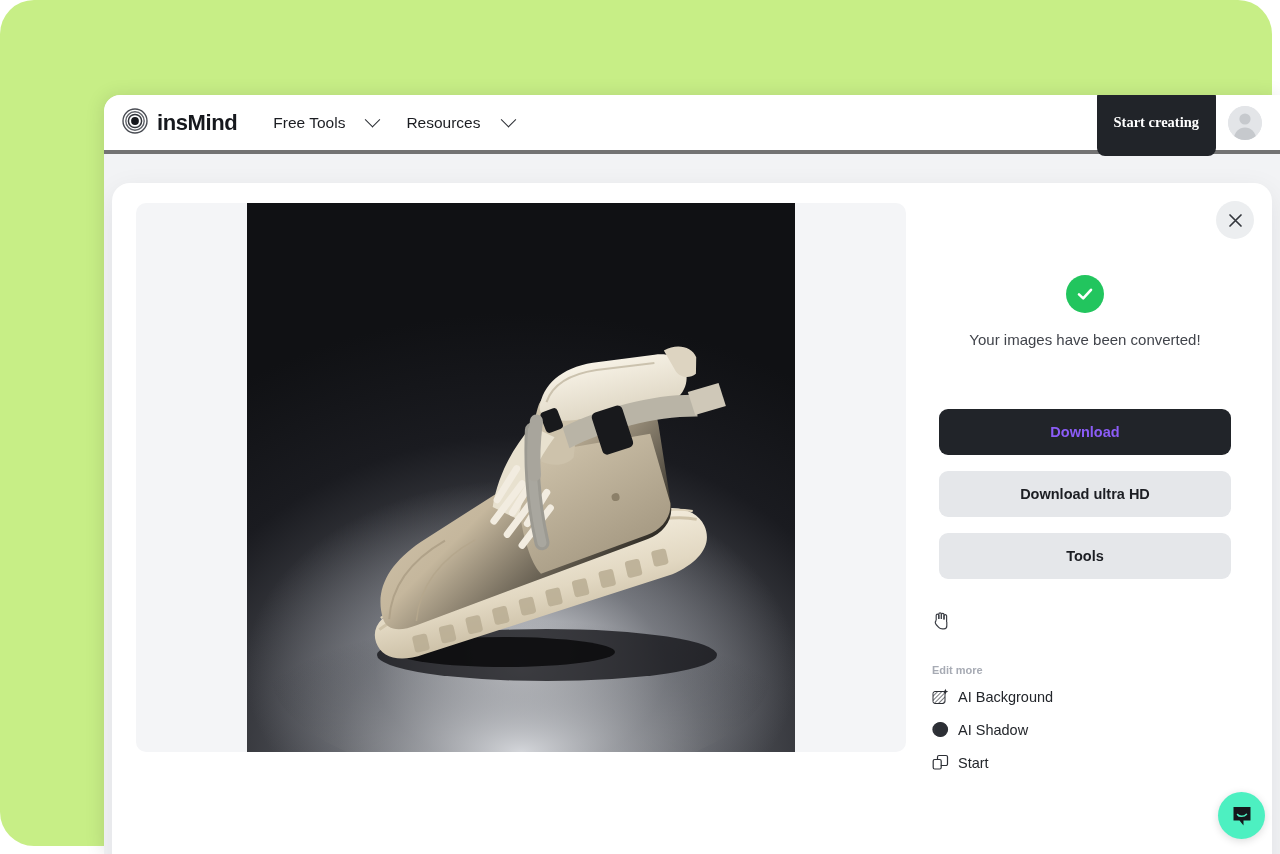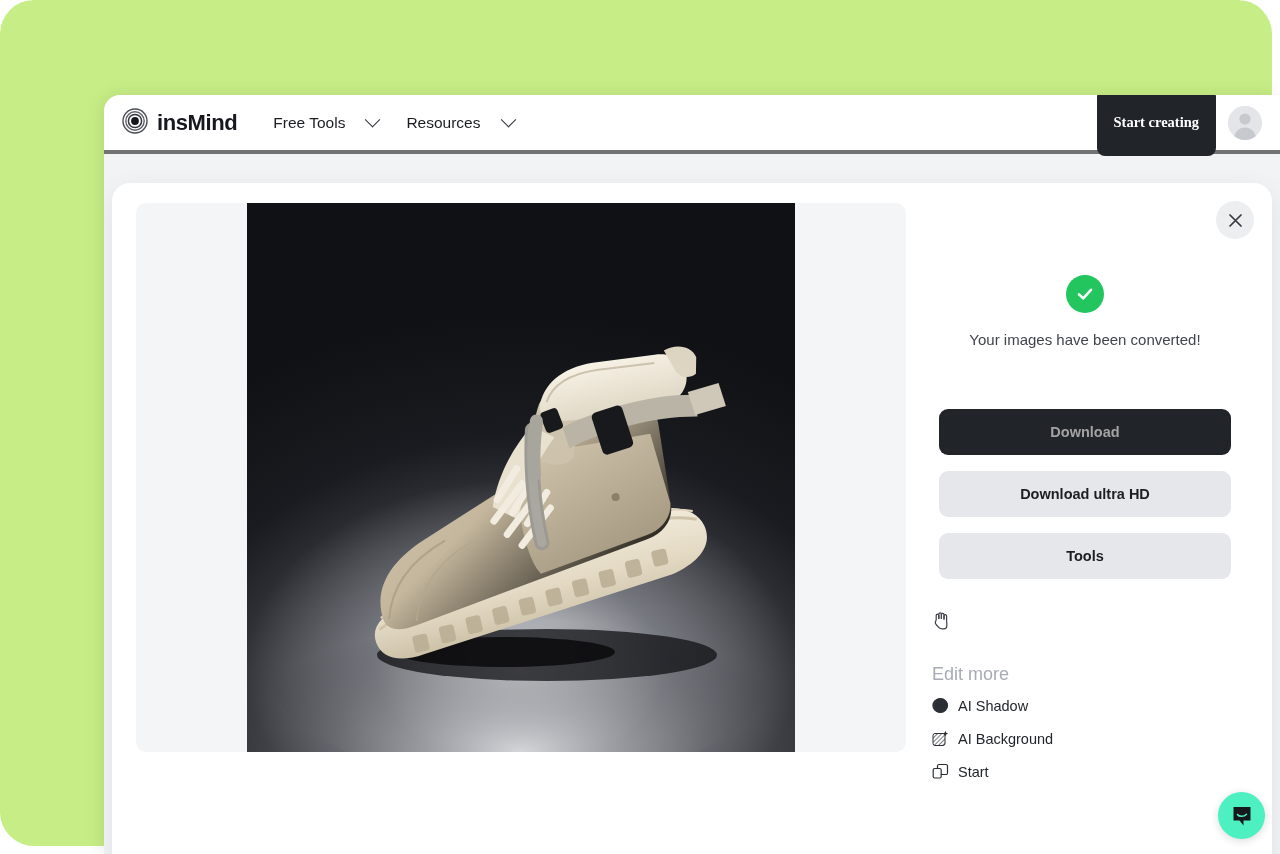--- a/index.html
+++ b/index.html
@@ -187,30 +187,31 @@
     width: 292px;
     height: 46px;
     margin: 0 auto 16px auto;
     border: none;
     border-radius: 9px;
     font-size: 14.5px;
     font-weight: bold;
     cursor: pointer;
     font-family: "Liberation Sans", sans-serif;
   }
-  .btn-primary { background: #212429; color: #a3a3a3; }
+  .btn-primary { background: #212429; color: #8b5cf6; }
   .btn-secondary { background: #e5e7ea; color: #1c1e23; }
 
   #hand-cursor { margin: 13px 0 0 10px; width: 20px; height: 22px; }
 
   #edit-more-section { margin: 30px 0 0 10px; }
   #edit-more-label {
-    font-size: 18px;
+    font-size: 11px;
     color: #a7abb4;
     margin-bottom: 12px;
+    font-weight: bold;
   }
   .edit-item {
     display: flex;
     align-items: center;
     gap: 9px;
     margin-bottom: 16px;
     cursor: pointer;
   }
   .edit-item-label { font-size: 14.5px; color: #23262b; }
 
@@ -398,42 +399,42 @@
           <path d="M12 11.4 V8 a1.3 1.3 0 0 1 2.6 0 V14"></path>
           <path d="M4.2 12.5 c-1.4 1.3 -1.1 3 0.3 4.5 l2.2 2.4 c1 1.1 2.2 1.5 3.7 1.5 h1.5 c1.8 0 2.9 -1.3 2.9 -3.2 V14"></path>
         </g>
       </svg>
 
       <div id="edit-more-section">
         <div id="edit-more-label">Edit more</div>
 
         <div class="edit-item">
           <svg width="17" height="17" viewBox="0 0 17 17">
-            <circle cx="8.5" cy="8.5" r="7" fill="none" stroke="#2c2f35" stroke-width="1.2"></circle>
-            <path d="M8.5 1.5 a7 7 0 0 0 0 14 a7 7 0 0 0 0 -14 Z" fill="#2c2f35" opacity="0.9" transform="translate(-1.2 0)"></path>
-            <path d="M8.5 1.5 A7 7 0 0 1 8.5 15.5 A6 7 0 0 1 8.5 1.5 Z" fill="#2c2f35"></path>
-          </svg>
-          <span class="edit-item-label">AI Shadow</span>
-        </div>
-
-        <div class="edit-item">
-          <svg width="17" height="17" viewBox="0 0 17 17">
             <defs>
               <pattern id="hatch" patternUnits="userSpaceOnUse" width="3" height="3" patternTransform="rotate(45)">
                 <line x1="0" y1="0" x2="0" y2="3" stroke="#2c2f35" stroke-width="1.3"></line>
               </pattern>
             </defs>
             <rect x="1" y="3.5" width="12" height="12" rx="2" fill="url(#hatch)" stroke="#2c2f35" stroke-width="1"></rect>
             <path d="M13.4 0.8 L14.2 2.8 L16.2 3.6 L14.2 4.4 L13.4 6.4 L12.6 4.4 L10.6 3.6 L12.6 2.8 Z" fill="#2c2f35"></path>
           </svg>
           <span class="edit-item-label">AI Background</span>
         </div>
 
         <div class="edit-item">
           <svg width="17" height="17" viewBox="0 0 17 17">
+            <circle cx="8.5" cy="8.5" r="7" fill="none" stroke="#2c2f35" stroke-width="1.2"></circle>
+            <path d="M8.5 1.5 a7 7 0 0 0 0 14 a7 7 0 0 0 0 -14 Z" fill="#2c2f35" opacity="0.9" transform="translate(-1.2 0)"></path>
+            <path d="M8.5 1.5 A7 7 0 0 1 8.5 15.5 A6 7 0 0 1 8.5 1.5 Z" fill="#2c2f35"></path>
+          </svg>
+          <span class="edit-item-label">AI Shadow</span>
+        </div>
+
+        <div class="edit-item">
+          <svg width="17" height="17" viewBox="0 0 17 17">
             <rect x="1.2" y="5.5" width="8" height="9.5" rx="1.5" fill="none" stroke="#2c2f35" stroke-width="1.2"></rect>
             <path d="M5.5 5.5 V3 a1.5 1.5 0 0 1 1.5 -1.5 H14 a1.5 1.5 0 0 1 1.5 1.5 V10 a1.5 1.5 0 0 1 -1.5 1.5 H9.2" fill="none" stroke="#2c2f35" stroke-width="1.2" stroke-linecap="round"></path>
           </svg>
           <span class="edit-item-label">Start</span>
         </div>
       </div>
     </div>
   </div>
 
   <div id="chat-widget">

